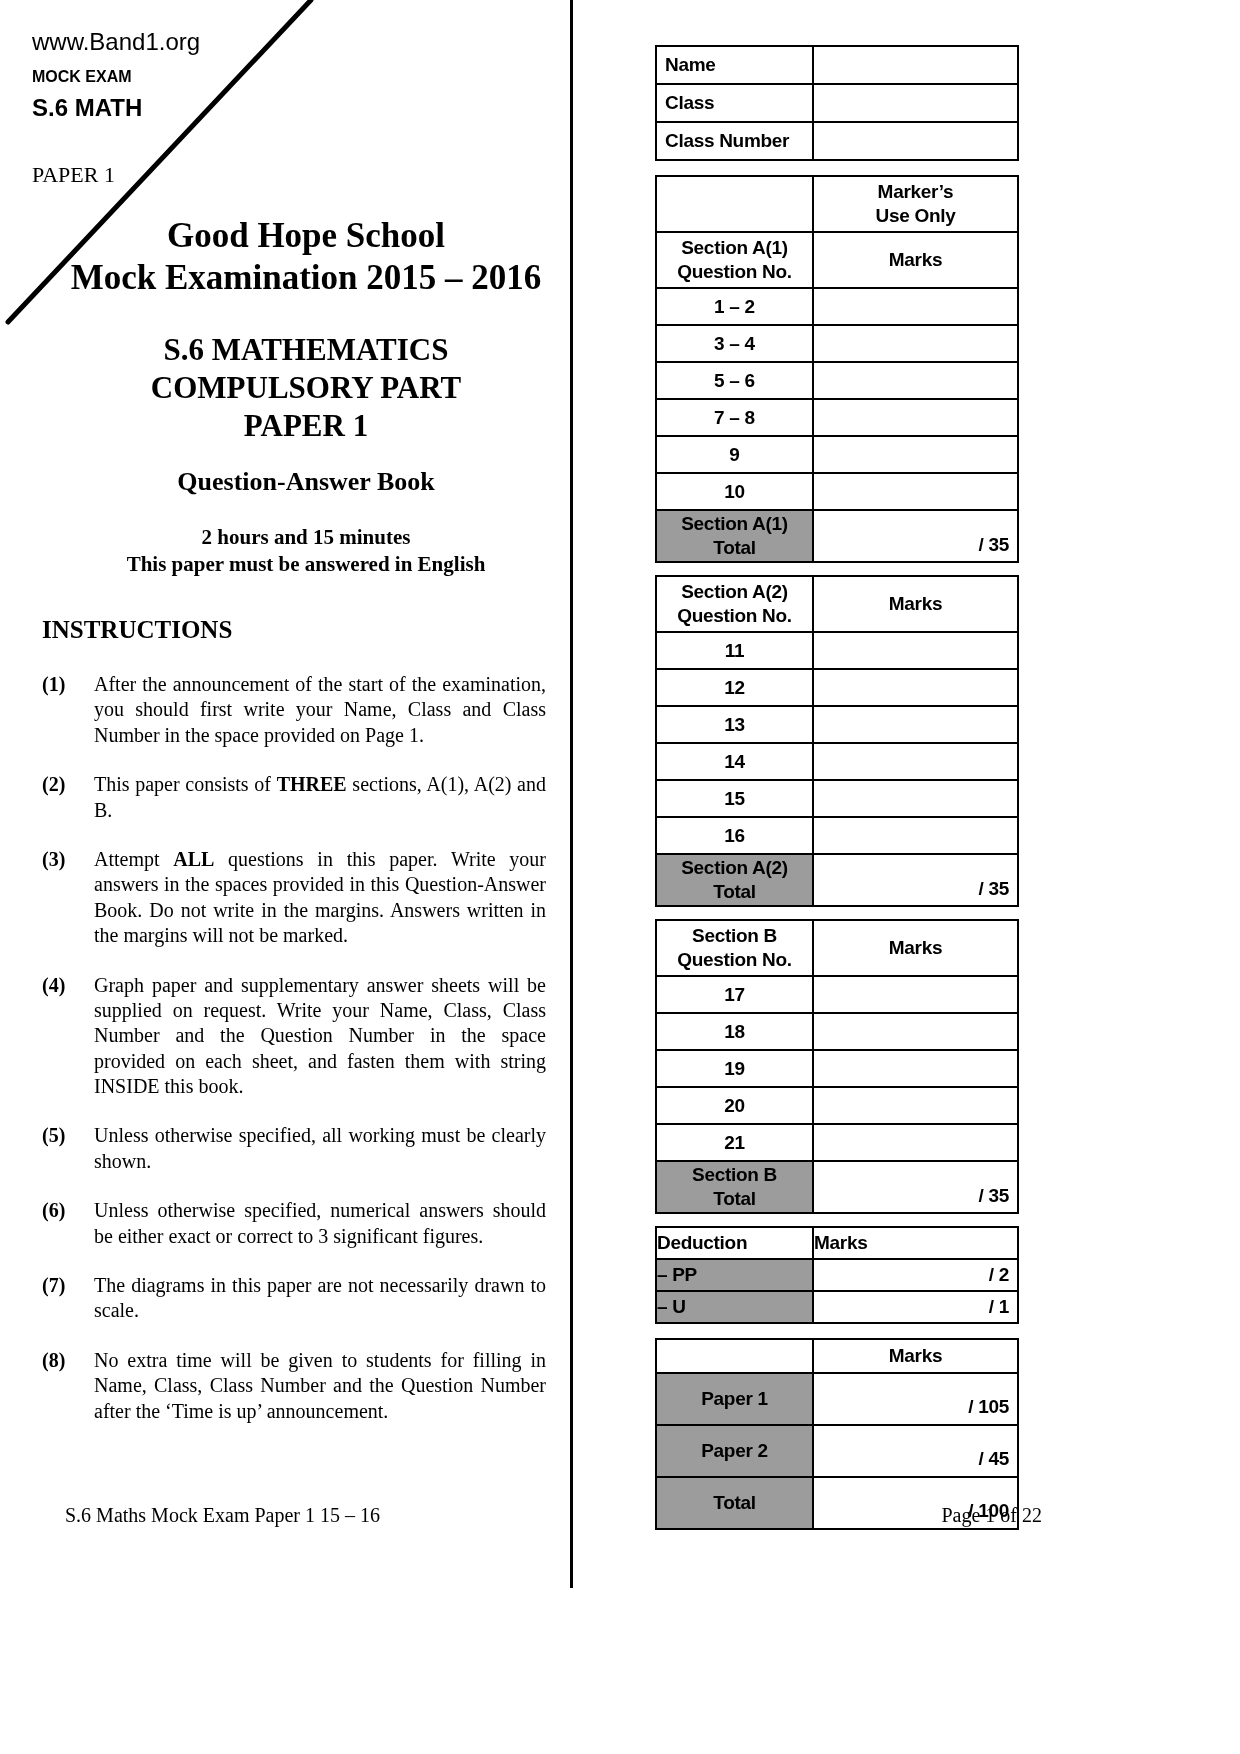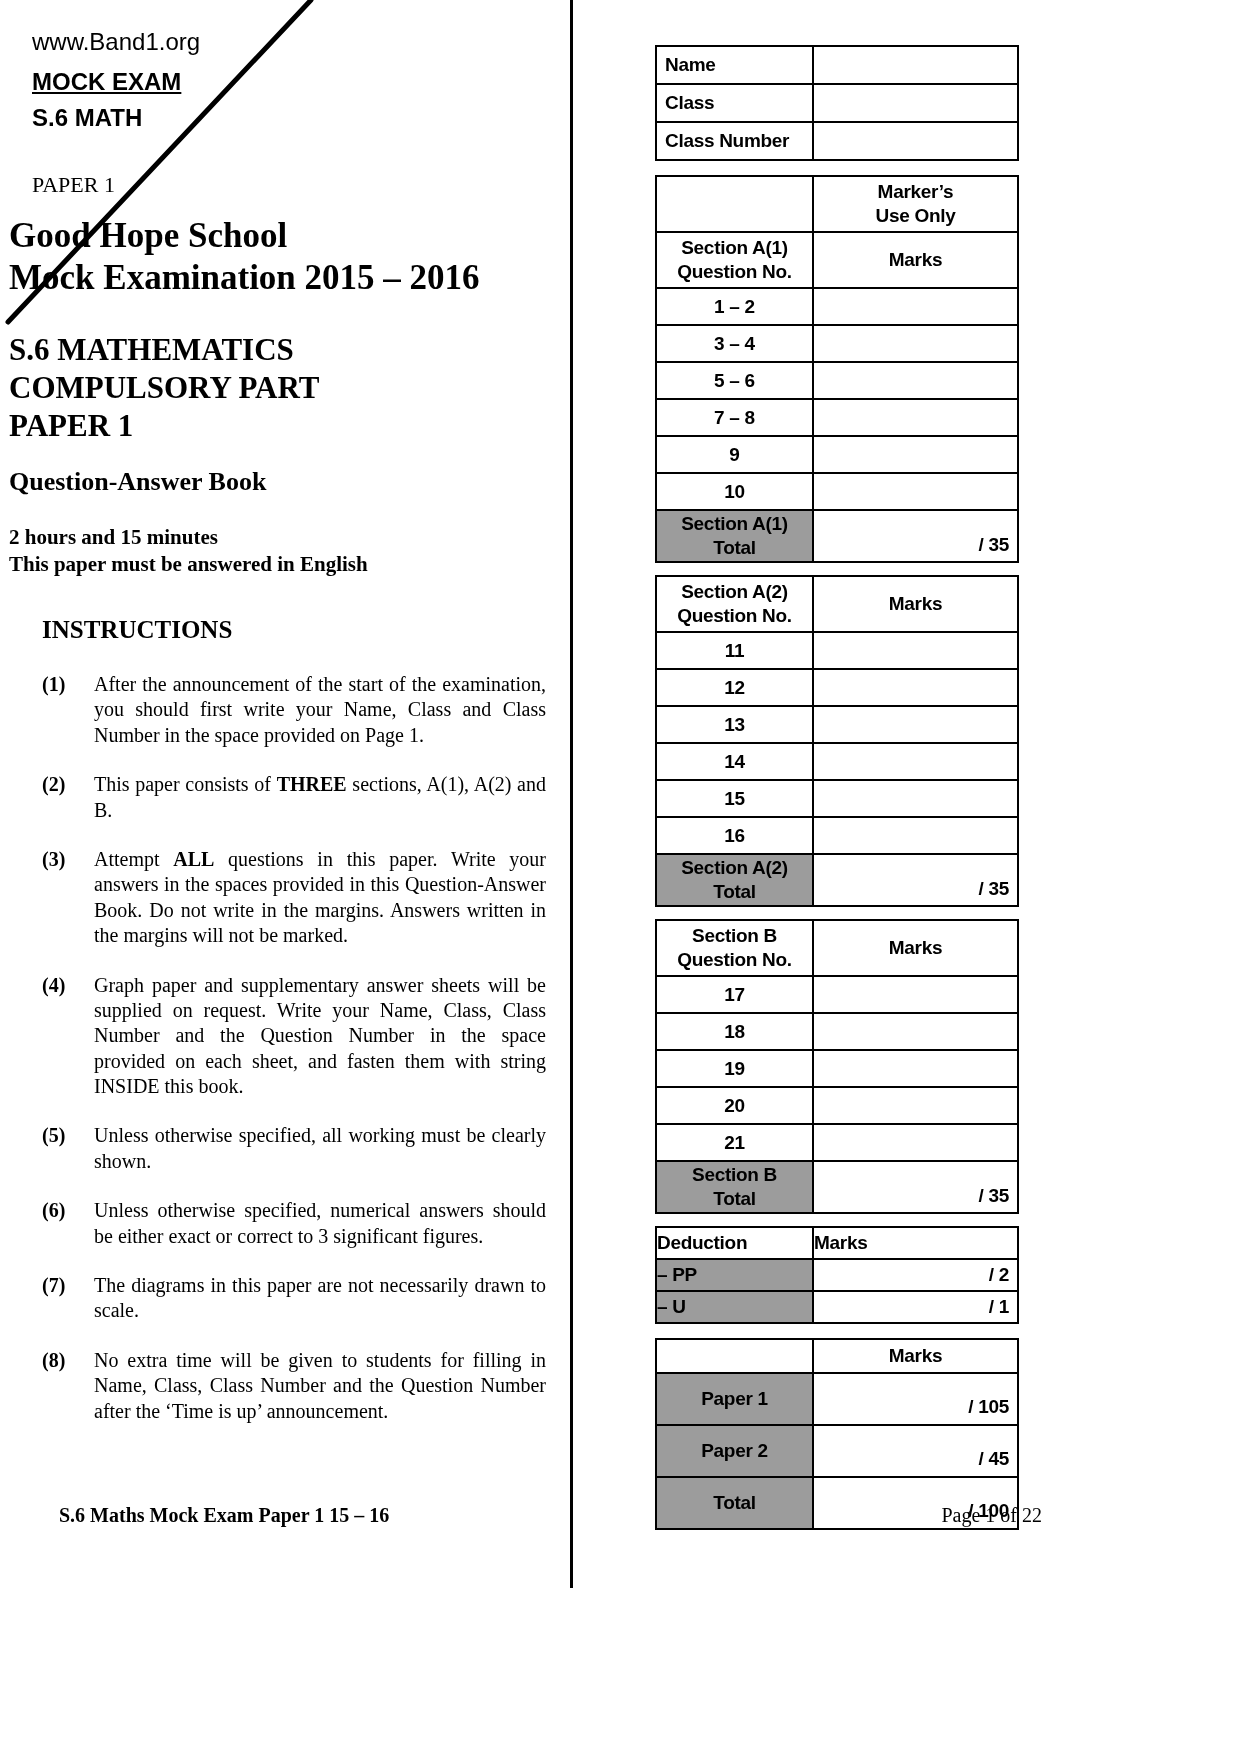--- a/index.html
+++ b/index.html
@@ -9,39 +9,39 @@
     font-family:"Liberation Serif", serif; color:#000; overflow:hidden;border-radius:15px;
   }
 
   
   .diagonal { position:absolute; left:0; top:0; pointer-events:none; z-index:5; }
   .divider { position:absolute; left:570px; top:0; width:3px; height:1588px; background:#000; }
 
   
   .corner-header { position:absolute; left:32px; top:28px; font-family:"Liberation Sans", sans-serif; }
   .site  { font-size:24px; }
-  .mock  { font-size:24px; font-weight:bold; margin-top:12px;text-decoration:underline; }
+  .mock  { font-size:16px; font-weight:bold; margin-top:12px; }
   .subj  { font-size:24px; font-weight:bold; margin-top:8px; }
   .paper-num { font-family:"Liberation Serif", serif; font-size:22px; margin-top:40px; }
 
-  .title-block { position:absolute; left:9px; top:215px; width:572px; text-align:left; }
+  .title-block { position:absolute; left:20px; top:215px; width:572px; text-align:center; }
   .school-title { font-size:35px; font-weight:bold; line-height:1.2; }
   .subject-title { margin-top:32px; font-size:31px; font-weight:bold; line-height:1.22; }
   .qab { margin-top:23px; font-size:26px; font-weight:bold; }
   .duration { margin-top:28px; font-size:21px; font-weight:bold; }
   .lang { margin-top:2px; font-size:21px; font-weight:bold; }
 
   .instructions { position:absolute; left:42px; top:616px; width:504px; }
   .instructions-heading { font-size:25px; font-weight:bold; }
   .instr-list { margin-top:28px; }
   .instr-item { display:flex; margin-bottom:24px; font-size:20px; line-height:1.27; }
   .instr-num { flex:0 0 52px; width:52px; font-weight:bold; }
   .instr-text { flex:1; text-align:justify; }
 
-  .footer-left  { position:absolute; left:59px;  top:1504px; font-size:20px; font-weight:bold; }
+  .footer-left  { position:absolute; left:65px;  top:1504px; font-size:20px; font-weight:normal; }
   .footer-right { position:absolute; right:198px; top:1504px; font-size:20px; font-weight:normal; }
 
   
   .right-col { position:absolute; left:655px; top:45px; width:364px; }
   .mtable { border-collapse:collapse; width:364px; table-layout:fixed; }
   .mtable td {
     border:2px solid #000;
     font-family:"Liberation Sans", sans-serif; font-weight:bold;
     font-size:19px; letter-spacing:-0.3px; color:#000;
   }

